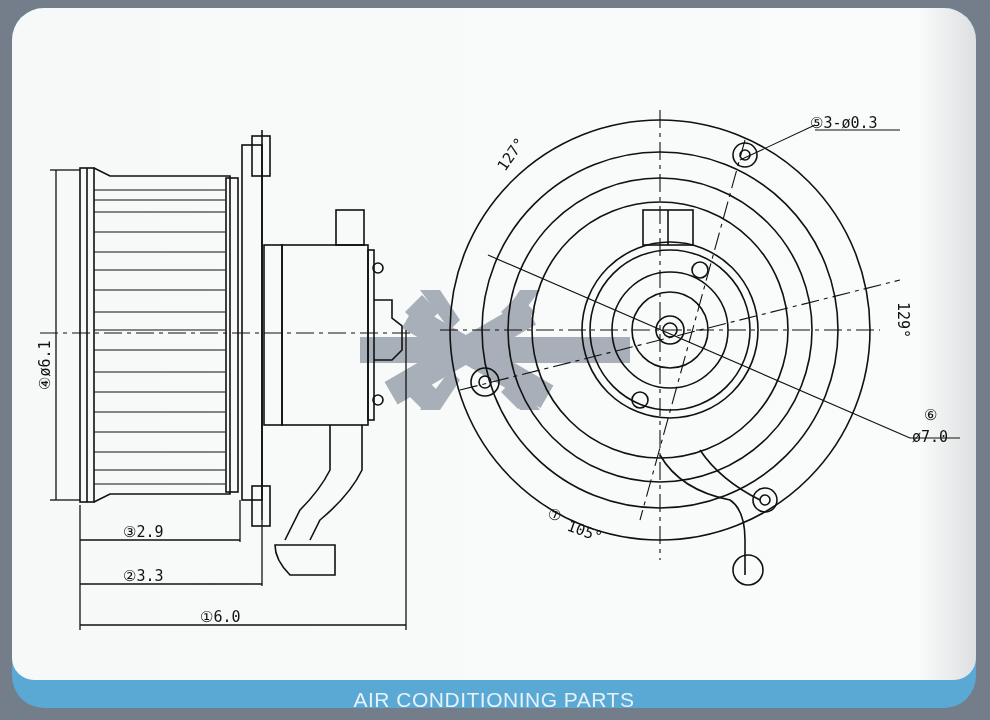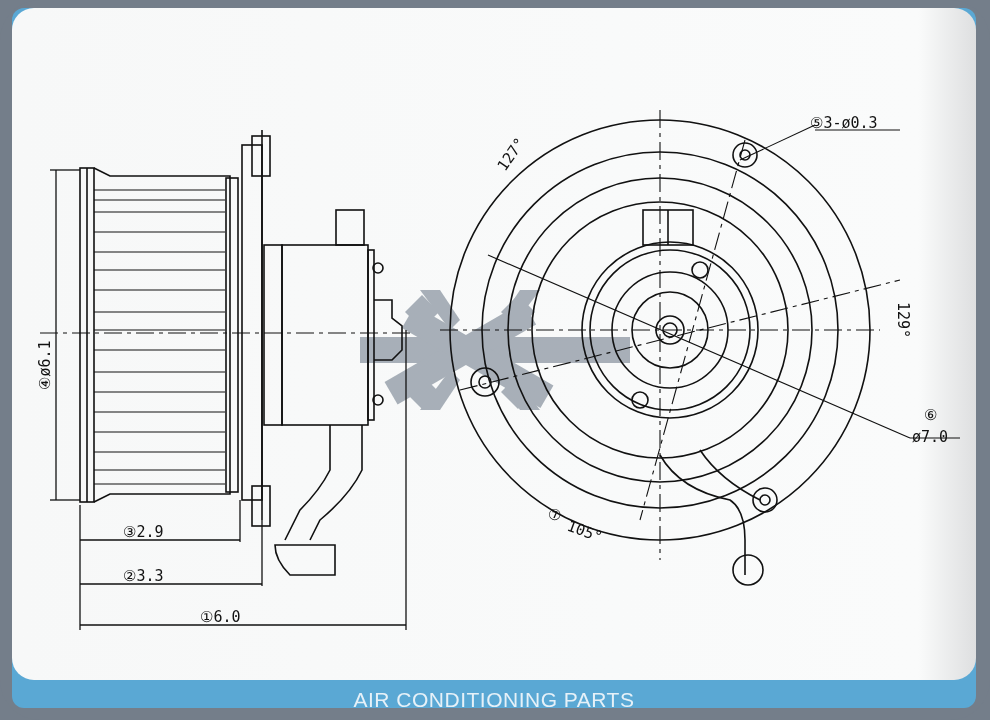--- a/index.html
+++ b/index.html
@@ -1,18 +1,18 @@
 <!DOCTYPE html>
 <html><head>
 <meta charset="utf-8">
 <style>
   html,body{margin:0;padding:0;}
   body{width:990px;height:720px;background:#747e8a;position:relative;overflow:hidden;font-family:"Liberation Sans",sans-serif;}
   .frame{position:absolute;left:0;top:0;width:990px;height:720px;background:#747e8a;border-radius:40px;}
-  .panel{position:absolute;left:12px;top:8px;width:964px;height:700px;border-radius:12px;background:#5aa8d4;overflow:hidden;}
+  .panel{position:absolute;left:12px;top:8px;width:964px;height:700px;border-radius:32px;background:#5aa8d4;overflow:hidden;}
   .sheet{position:absolute;left:0;top:0;width:964px;height:672px;background:linear-gradient(90deg,#f7f8f8 0%,#fafbfb 94%,#dedfe0 100%);border-radius:22px 22px 22px 22px;}
   .footer{position:absolute;left:0;top:676px;width:964px;height:32px;display:flex;align-items:center;justify-content:center;}
   .footer span{color:#e6f1f8;font-size:21px;letter-spacing:0.5px;font-family:"Liberation Sans",sans-serif;}
   svg.drawing{position:absolute;left:0;top:0;}
   .lbl{font-family:"DejaVu Sans Mono","Liberation Mono",monospace;font-size:15px;fill:#111;}
 </style>
 </head>
 <body>
 
 <div class="frame"></div>

